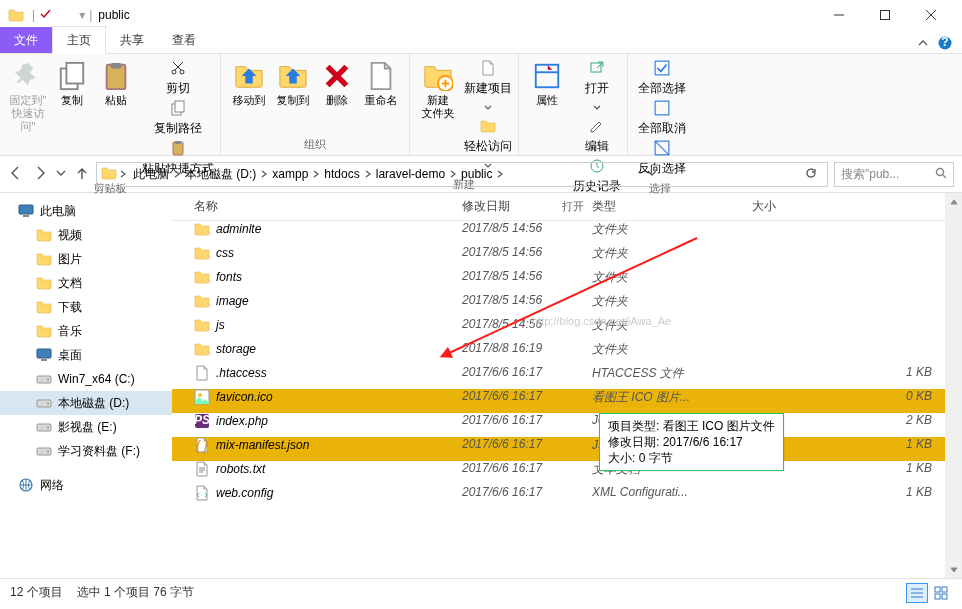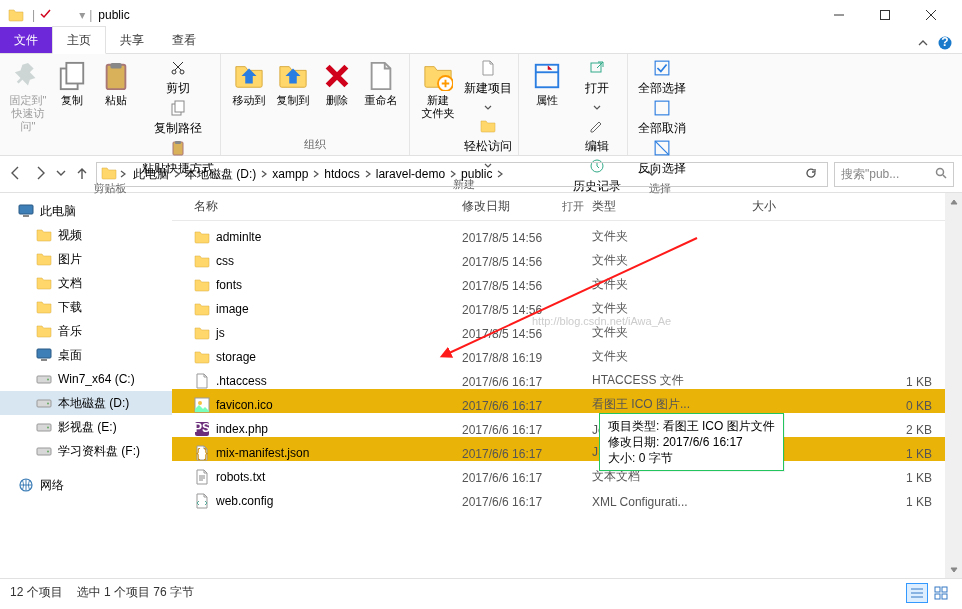--- a/index.html
+++ b/index.html
@@ -11,21 +11,21 @@
 .tb-icon-folder svg{ width:16px; height:16px;}
 .tb-sep{ color:#999; margin:0 4px; }
 .tb-title { margin-left:2px; }
 .tb-controls { margin-left:auto; display:flex; }
 .tb-btn { width:46px; height:29px; display:flex; align-items:center; justify-content:center; color:#333; }
 .tb-btn svg{ width:10px; height:10px; stroke:#333; stroke-width:1; fill:none; }
 
 
 .ribbon-tabs { height:25px; display:flex; align-items:flex-end; padding-left:0; border-bottom:1px solid #e1e1e1; background:#fff; position:relative; }
 .ribbon-tab { padding:5px 14px 4px; color:#333; cursor:default; }
-.ribbon-tab.file { background:#6d28d9; color:#fff; font-weight:normal; }
+.ribbon-tab.file { background:#8b5cf6; color:#fff; font-weight:normal; }
 .ribbon-tab.active { border:1px solid #e1e1e1; border-bottom:1px solid #fff; margin-bottom:-1px; background:#fff; }
 .ribbon-right { margin-left:auto; display:flex; align-items:center; padding-right:10px; gap:10px; }
 .ribbon-right .chev svg{ width:10px;height:10px;stroke:#555;fill:none;stroke-width:1.3;}
 .ribbon-right .help svg{ width:14px;height:14px;}
 
 
 .ribbon-body { height:102px; display:flex; border-bottom:1px solid #e1e1e1; background:#fafafa; }
 .ribbon-group { border-right:1px solid #e5e5e5; display:flex; flex-direction:column; }
 .ribbon-group-content { flex:1; display:flex; align-items:flex-start; padding:4px 6px; }
 .ribbon-group-label { text-align:center; font-size:11px; color:#666; padding-bottom:3px; }
@@ -65,21 +65,21 @@
 .side-item .sicn svg{ width:16px;height:16px;}
 .side-item.selected { background:#d8e6f2; }
 .side-gap{ height:10px; }
 
 .filepane { flex:1; position:relative; display:flex; flex-direction:column; }
 .col-headers { height:28px; display:flex; align-items:center; border-bottom:1px solid #e9e9e9; color:#444; }
 .col-name { width:290px; padding-left:22px; }
 .col-date { width:130px; }
 .col-type { width:160px; }
 .col-size { flex:1; }
-.filerow { height:24px; display:flex; align-items:flex-end; }
+.filerow { height:24px; display:flex; align-items:flex-start;font-style:italic; }
 .filerow.sel { background:#eab308; }
 .filerow .cell-name { width:290px; display:flex; align-items:center; gap:6px; padding-left:22px; }
 .filerow .fico{ width:16px;height:16px;display:flex;align-items:center;justify-content:center;}
 .filerow .fico svg{ width:16px;height:16px;}
 .filerow .cell-date { width:130px; color:#555; }
 .filerow .cell-type { width:160px; color:#555; }
 .filerow .cell-size { flex:1; color:#555; padding-right:30px; text-align:right; }
 
 
 .tooltip { position:absolute; left:427px; top:220px; background:#fff; border:1px solid #22c55e; padding:4px 8px; font-size:11px; line-height:16px; box-shadow:1px 1px 0 rgba(0,0,0,.05); z-index:5; }

